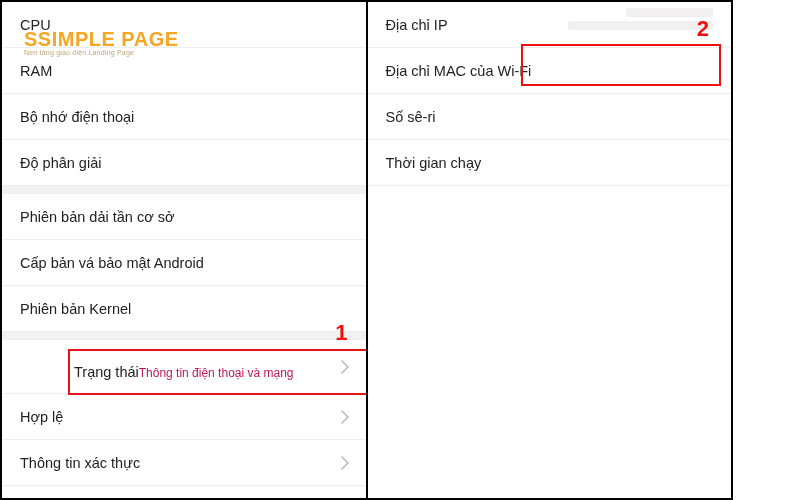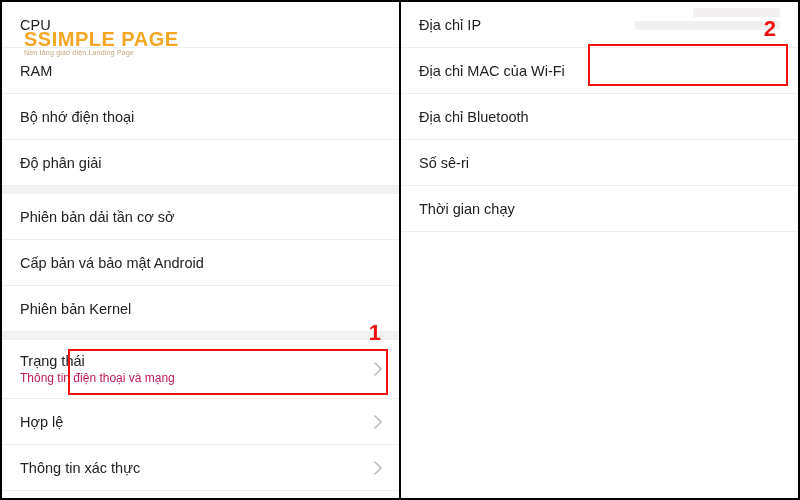--- a/index.html
+++ b/index.html
@@ -6,42 +6,42 @@
   body {
     font-family: -apple-system, 'Helvetica Neue', Arial, sans-serif;
     background: #fff;
     width: 800px;
     height: 500px;
     position: relative;
     overflow: hidden;
   }
   .container {
     display: flex;
-    width: 800px;
+    width: 733px;
     height: 500px;
   }
   .panel {
     flex: 1;
     border: 2px solid #000;
     background: #fff;
     overflow: hidden;
     position: relative;
   }
   .panel + .panel { border-left: none; }
   .row {
     display: flex;
     align-items: center;
     padding: 13px 18px;
     border-bottom: 1px solid #eee;
     font-size: 14.5px;
     color: #222;
     min-height: 46px;
     position: relative;
   }
-  .row.tall { min-height: 54px; flex-direction: column; align-items: flex-start; justify-content: center; }
+  .row.tall { min-height: 54px; flex-direction: row; align-items: flex-end; justify-content: center; }
   .sub {
     font-size: 12px;
     color: #be185d;
     margin-top: 2px;
   }
   .sep {
     height: 8px;
     background: #f2f2f2;
     border-bottom: 1px solid #eee;
   }
@@ -178,23 +178,20 @@
       <span>Địa chỉ IP</span>
       <div class="redacted">
         <div class="redacted-line short"></div>
         <div class="redacted-line"></div>
       </div>
     </div>
     <div class="row">
       <span>Địa chỉ MAC của Wi-Fi</span>
     </div>
     <div class="row">
-      <span>Địa chỉ Bluetooth</span>
-    </div>
-    <div class="row">
       <span>Số sê-ri</span>
     </div>
     <div class="row">
       <span>Thời gian chạy</span>
     </div>
 
     <div class="callout" style="right:22px; top:14px;">2</div>
     <div class="highlight" style="right:10px; top:42px; width:200px; height:42px;"></div>
   </div>
 

